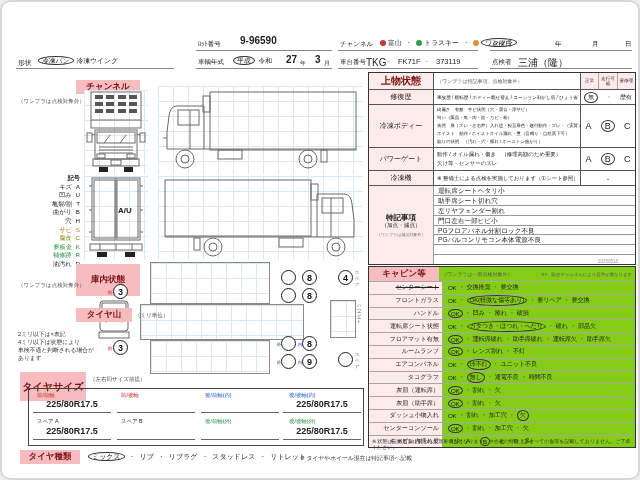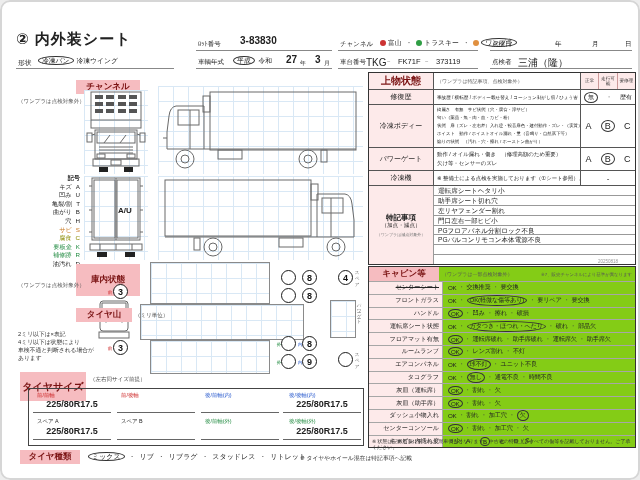--- a/index.html
+++ b/index.html
@@ -46,24 +46,23 @@
   .tsbox{position:absolute;left:28px;top:388px;width:334px;height:56px;border:1px solid #444;}
   .tslabel{position:absolute;font-size:5.4px;white-space:nowrap;}
   .tsval{position:absolute;font-size:9px;font-weight:bold;width:78px;text-align:center;border-bottom:1px solid #666;height:13px;}
   .ico{display:inline-block;width:6px;height:6px;border-radius:50%;margin:0 2px 1px 0;vertical-align:middle;}
 </style>
 </head>
 <body>
 
 <div class="page">
 
-  <div class="abs" style="left:16px;top:30px;font-size:15px;font-weight:bold;letter-spacing:1px">② 内外装シート</div>
 
   <span class="abs" style="left:198px;top:40px;font-size:6.5px">ﾛｯﾄ番号</span>
-  <span class="abs" style="left:240px;top:35px;font-size:10px;font-weight:bold">3-83830</span>
+  <span class="abs" style="left:240px;top:35px;font-size:10px;font-weight:bold">9-96590</span>
   <div class="abs ul" style="left:196px;top:50px;width:136px"></div>
 
   <span class="abs" style="left:340px;top:40px;font-size:6.5px">チャンネル</span>
   <div class="abs" style="left:380px;top:38px;font-size:6.8px;white-space:nowrap">
     <span class="ico" style="background:#cc3333"></span><span>富山</span>
     <span class="sep"></span>
     <span class="ico" style="background:#2f9e44"></span><span>トラスキー</span>
     <span class="sep"></span>
     <span class="ico" style="background:#e09040"></span><span class="circ">ワンプラ</span>
   </div>

